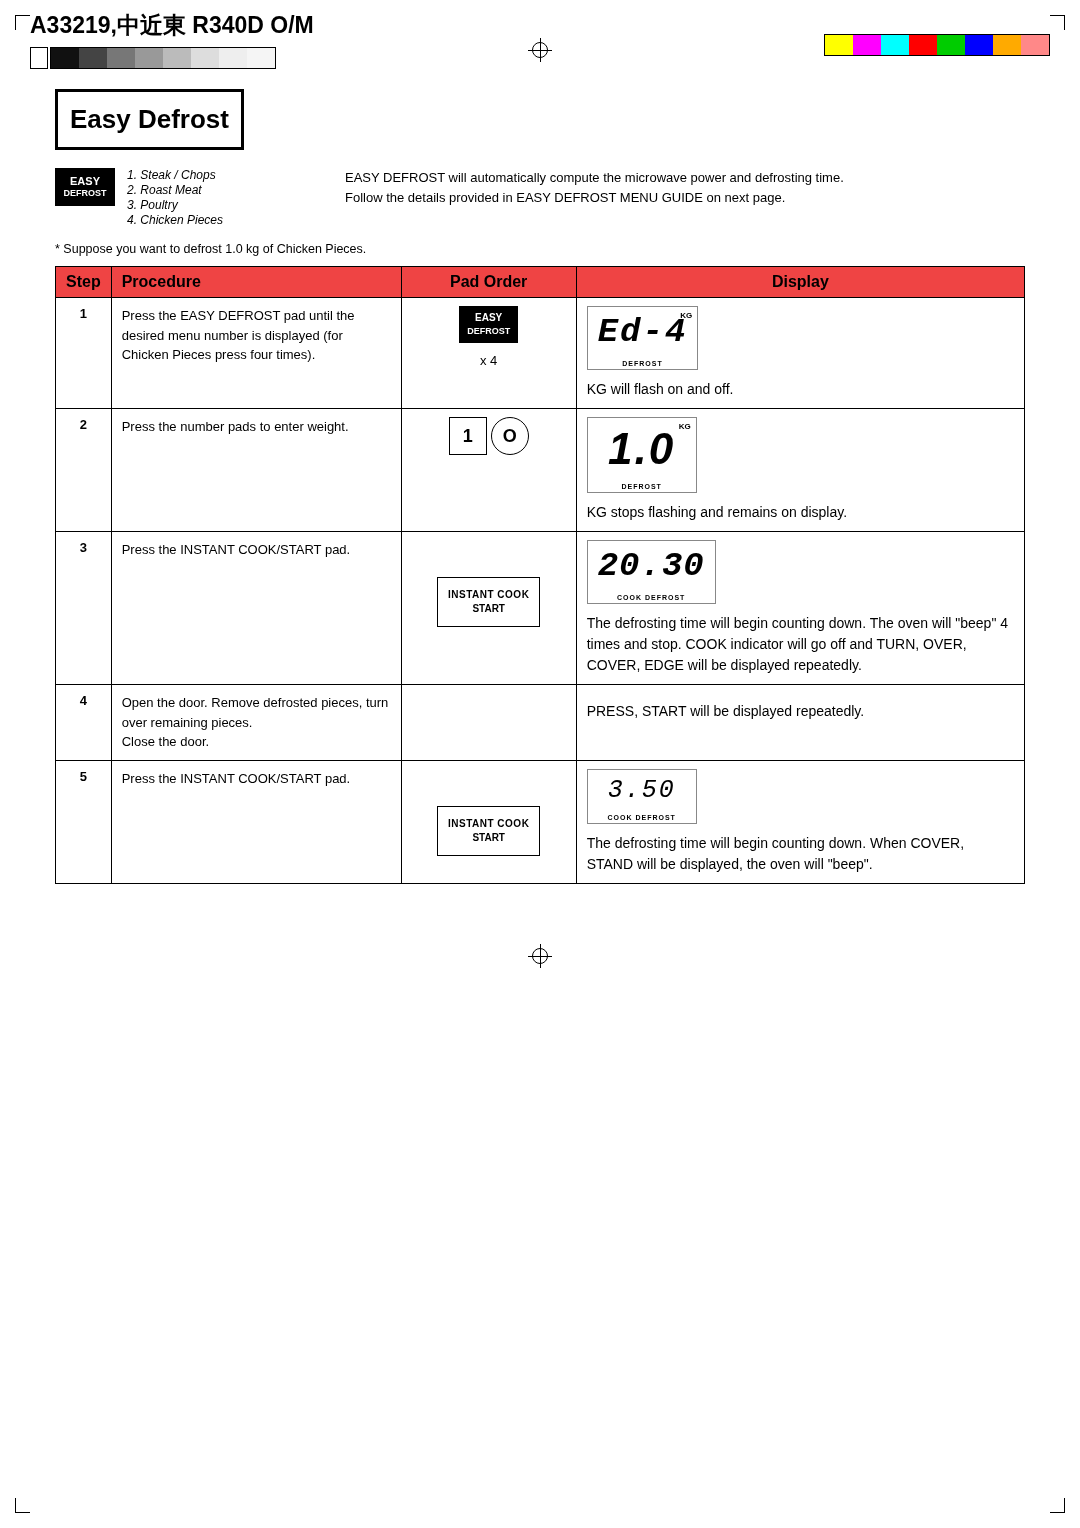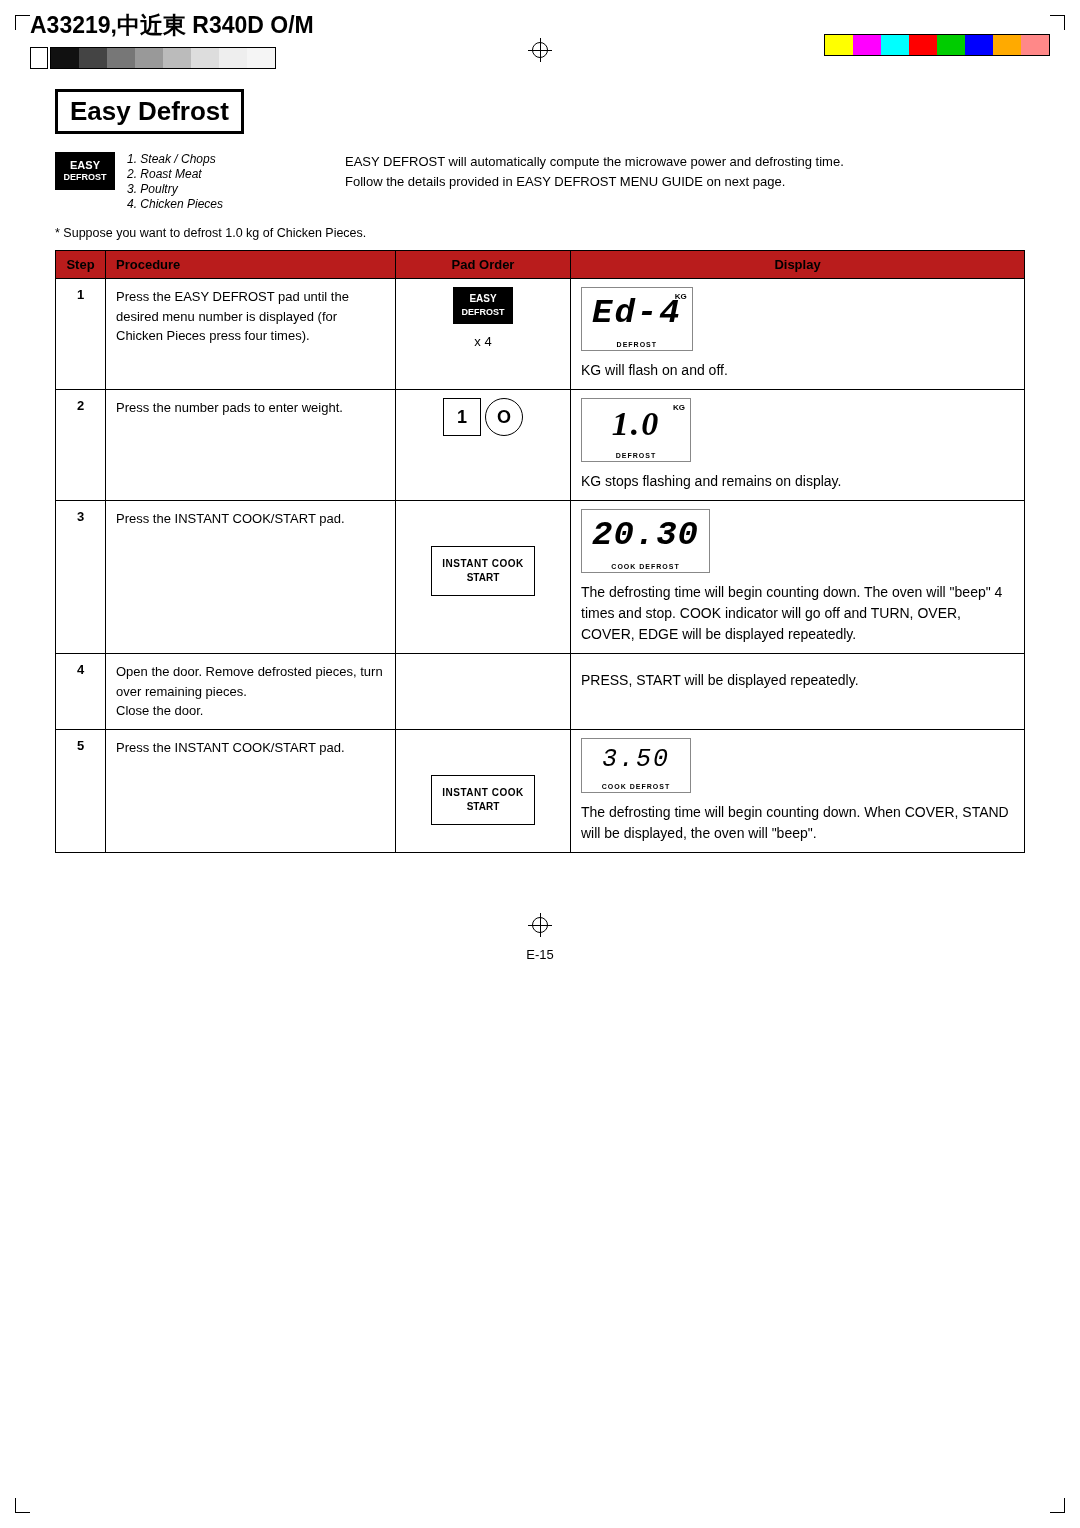--- a/index.html
+++ b/index.html
@@ -24,21 +24,21 @@
     .page-content {
       padding: 20px 55px;
     }
 
     
     .page-title {
       font-size: 26px;
       font-weight: bold;
       border: 3px solid #000;
       display: inline-block;
-      padding: 4px 12px;
+      padding: 12px 12px;
       margin-bottom: 18px;
       background: #fff;
     }
 
     
     .intro-section {
       display: flex;
       gap: 30px;
       margin-bottom: 14px;
       align-items: flex-start;
@@ -90,23 +90,23 @@
 
     
     .main-table {
       width: 100%;
       border-collapse: collapse;
       border: 1.5px solid #000;
     }
     .main-table th {
       border: 1.5px solid #000;
       padding: 6px 10px;
-      font-size: 13px;
-      font-weight: bold;
-      background: #b91c1c;
+      font-size: 16px;
+      font-weight: bold;
+      background: #ef4444;
       text-align: center;
     }
     .main-table td {
       border: 1.5px solid #000;
       padding: 8px 10px;
       vertical-align: top;
       font-size: 13px;
     }
     .step-num {
       font-size: 32px;
@@ -344,21 +344,21 @@
           Press the number pads to enter weight.
         </td>
         <td class="pad-order-col">
           <div class="numpad-display">
             <div class="numpad-key">1</div>
             <div class="numpad-key" style="border-radius:50%;">O</div>
           </div>
         </td>
         <td class="display-col">
           <div class="display-inner-box">
-            <span style="font-family:Liberation Serif, serif;font-size:34px;font-weight:bold;font-style:italic;letter-spacing:2px;">1.0</span>
+            <span style="font-family:Liberation Sans, sans-serif;font-size:44px;font-weight:bold;font-style:italic;letter-spacing:2px;">1.0</span>
             <span style="position:absolute;top:4px;right:5px;font-size:8px;font-weight:bold;font-family:Arial;">KG</span>
             <span style="position:absolute;bottom:2px;left:50%;transform:translateX(-50%);font-size:7px;font-weight:bold;font-family:Arial;white-space:nowrap;letter-spacing:1px;">DEFROST</span>
           </div>
           <div class="display-desc">KG stops flashing and remains on display.</div>
         </td>
       </tr>
 
       <tr>
         <td class="step-num">3</td>
         <td class="procedure-col">
@@ -422,14 +422,13 @@
 
 <div class="footer">
 
   <div style="display:flex;justify-content:center;margin-bottom:10px;">
     <div style="position:relative;width:24px;height:24px;">
       <div style="position:absolute;width:1px;height:100%;left:50%;background:#000;"></div>
       <div style="position:absolute;width:100%;height:1px;top:50%;background:#000;"></div>
       <div style="position:absolute;width:16px;height:16px;border-radius:50%;border:1px solid #000;top:4px;left:4px;"></div>
     </div>
   </div>
-  <div>E-15</div>
 </div>
 
 </body></html>

